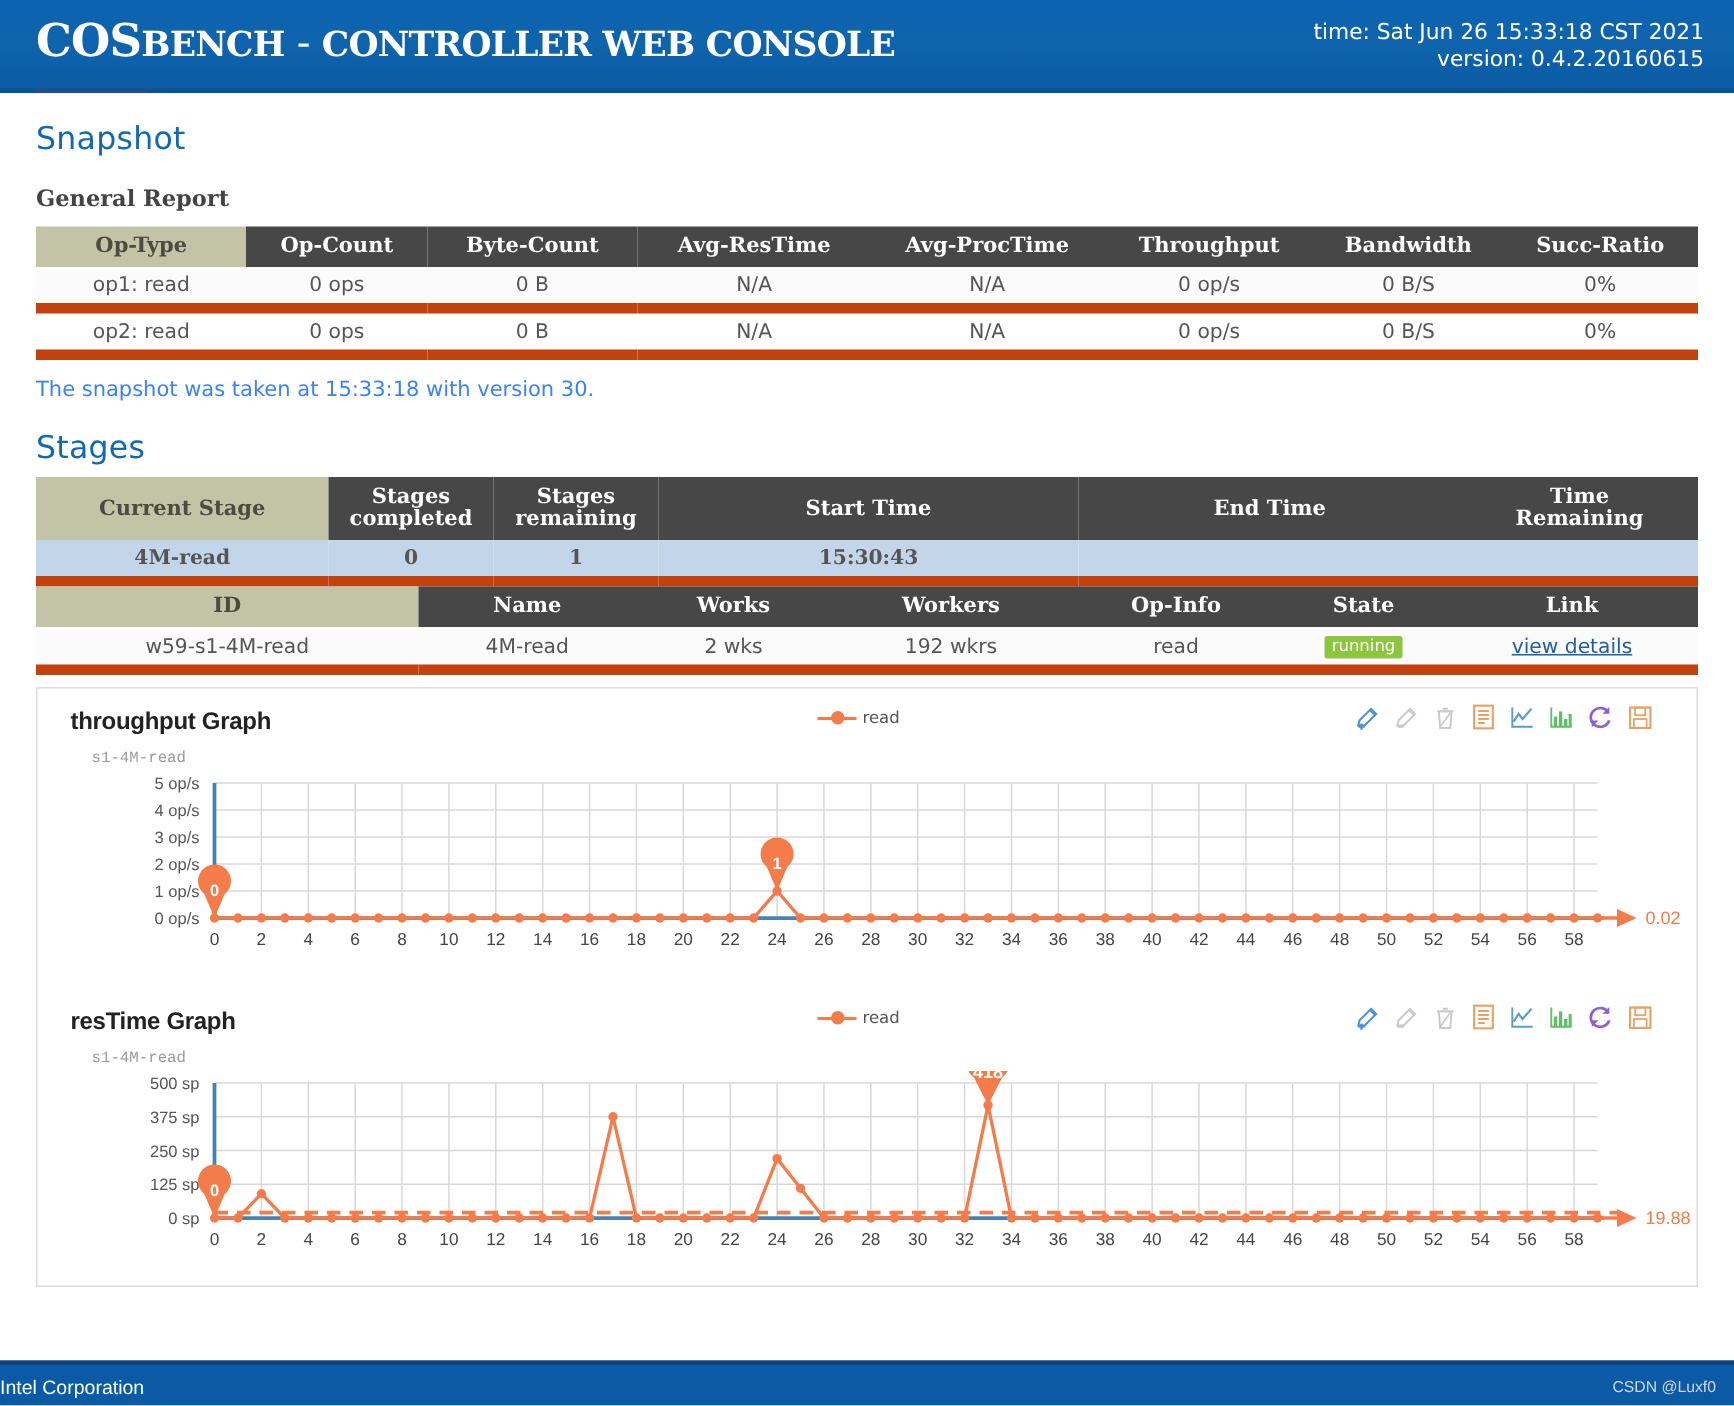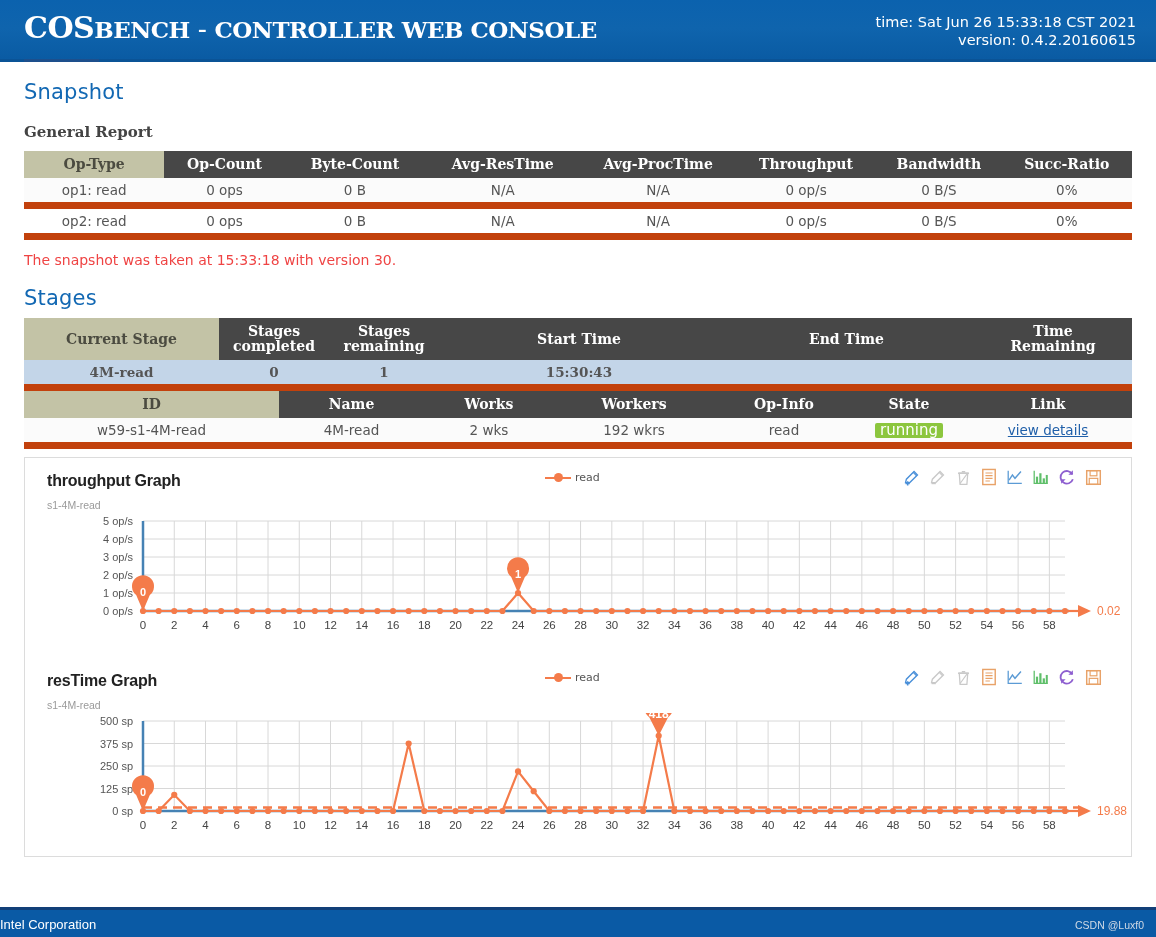--- a/index.html
+++ b/index.html
@@ -89,21 +89,21 @@
     text-align:center;
     padding:4px 4px;
     color:#555;
     border-bottom:7px solid #c2410c;
     font-size:13.5px;
   }
   table.rpt tbody tr:nth-child(odd) td{ background:#fbfbfb; }
   table.rpt tbody tr:nth-child(even) td{ background:#ffffff; }
 
   .snapnote{
-    color:#ef4444;
+    color:#3b82f6;
     font-size:14px;
     margin:12px 0 0 0;
   }
 
   
   .stagerow td{
     background:#c3d5e8 !important;
     font-family:"DejaVu Serif", serif;
     font-weight:bold;
     color:#3a3a3a;
@@ -123,21 +123,21 @@
     margin-top:46px;
   }
   .idhdr th.firstcol{
     background:#c3c3a6;
     color:#4b4b40;
   }
   .badge{
     display:inline-block;
     background:#8cc63e;
     color:#fff;
-    font-size:15px;
+    font-size:11px;
     padding:1px 5px 2px 5px;
     border-radius:2px;
     line-height:12px;
   }
   a.viewlink{ color:#1f5fa9; text-decoration:underline; }
 
   
   .graphwrap{
     width:1108px;
     border:1px solid #dcdcdc;
@@ -150,24 +150,24 @@
   .gcard{ position:relative; height:200px; }
   .gtitle{
     position:absolute; left:22px; top:14px;
     font-family:Liberation Sans, sans-serif;
     font-weight:bold;
     font-size:16px;
     color:#222;
     letter-spacing:-0.2px;
   }
   .gsub{
-    position:absolute; left:22px; top:41px;
+    position:absolute; left:36px; top:41px;
     font-size:10.5px;
     color:#9a9a9a;
-    font-family:Liberation Sans, sans-serif;
+    font-family:Liberation Mono, monospace;
   }
   .glegend{
     position:absolute; left:520px; top:13px;
     font-size:11px;
     color:#555;
     display:flex; align-items:center; gap:4px;
   }
   .legdash{
     display:inline-block;
     width:26px; height:11px;

